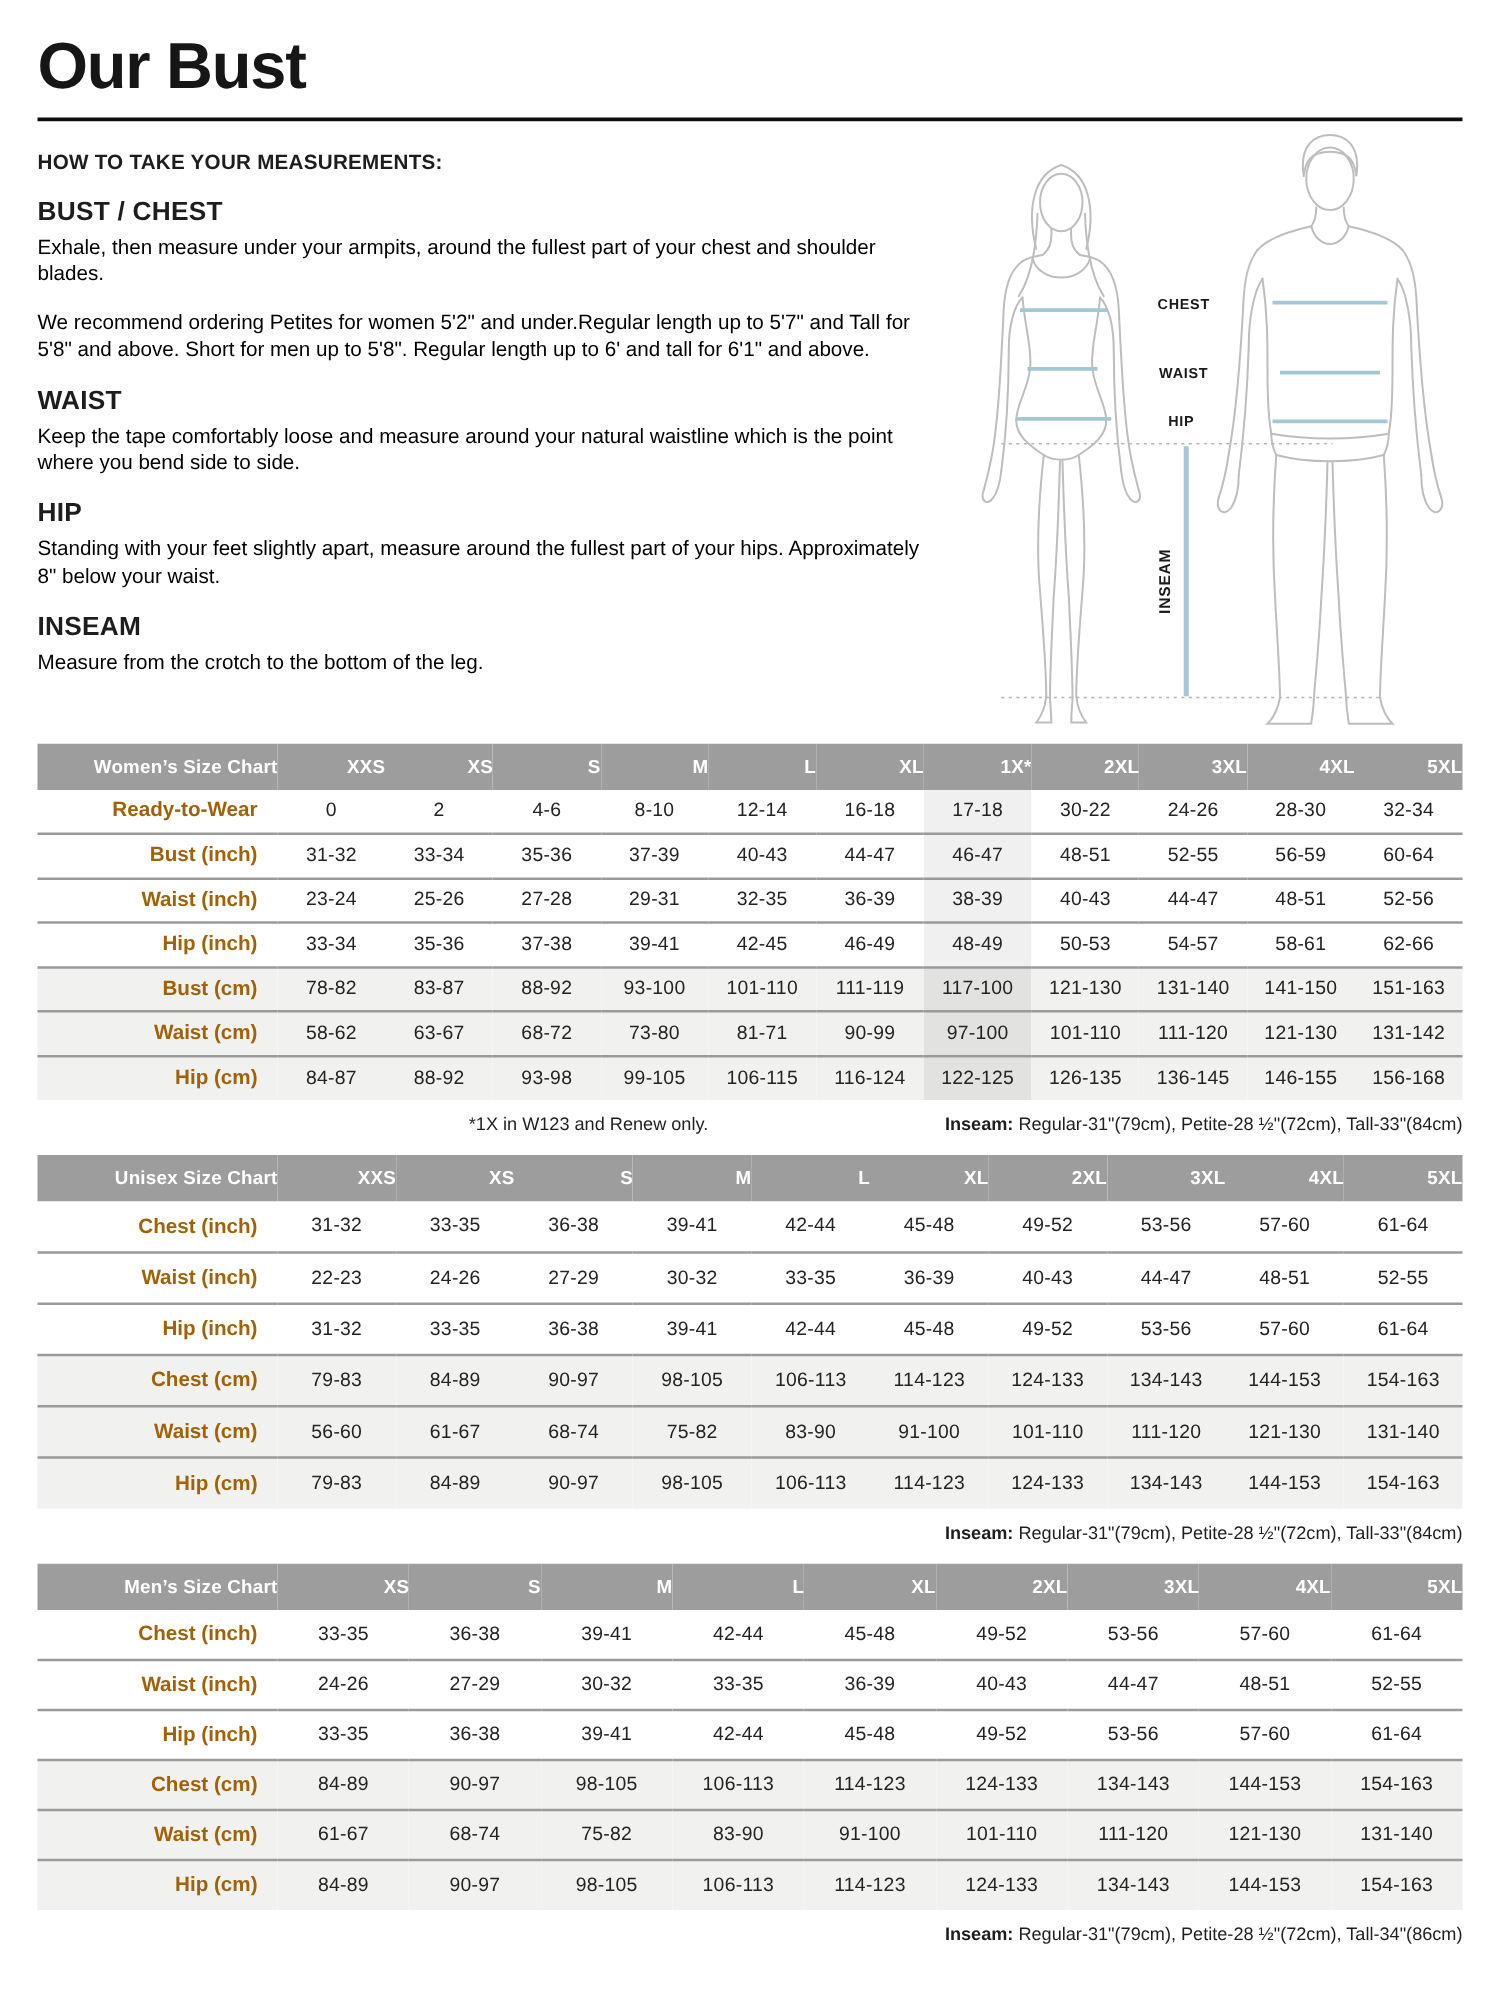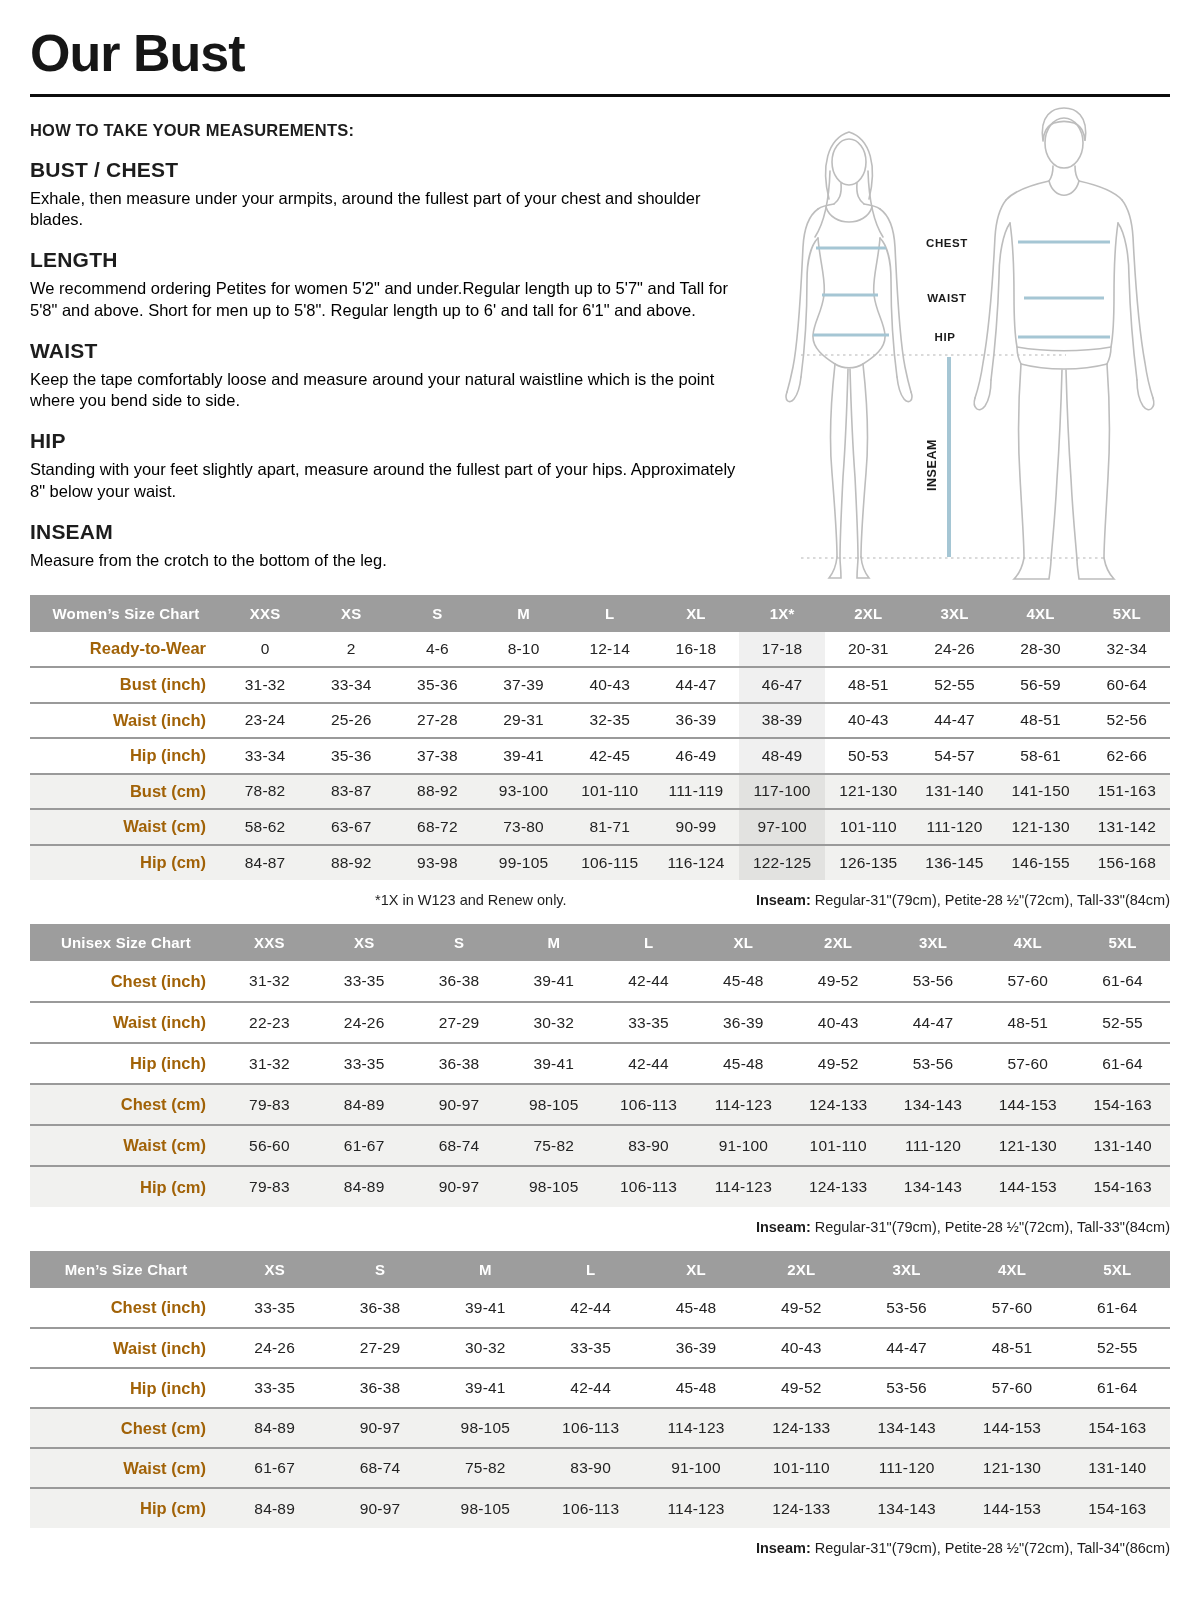--- a/index.html
+++ b/index.html
@@ -27,21 +27,21 @@
   .sil { fill:none; stroke:#bdbdbd; stroke-width:1.6; stroke-linecap:round; }
   .measure { stroke:#a5c6d4; stroke-width:3; }
   .inseam-line { stroke:#a5c6d4; stroke-width:4; }
   .dotted { stroke:#b5b5b5; stroke-width:1.2; stroke-dasharray:2.5,3.5; }
   .diag-label { font-size:11.5px; font-weight:bold; fill:#1a1a1a; letter-spacing:.6px; }
 
   
   table { width:100%; border-collapse:collapse; table-layout:fixed; }
   thead th {
     background:#9d9d9d; color:#ffffff; font-size:15px; font-weight:bold;
-    height:37px; text-align:center; letter-spacing:.2px;
+    height:37px; text-align:right; letter-spacing:.2px;
   }
   col.label-col { width:192px; }
   tbody tr { border-bottom:2px solid #9a9a9a; }
   tbody tr:last-child { border-bottom:none; }
   tbody th { text-align:right; padding-right:16px; font-size:16.5px; font-weight:bold; color:#a16207; }
   tbody td { text-align:center; font-size:15.5px; color:#232323; letter-spacing:.2px; }
   tr.shade { background:#f1f1ef; }
   td.hl { background:rgba(0,0,0,0.06); }
   .t-women tbody tr { height:35.5px; }
   .t-unisex tbody tr { height:41px; }
@@ -62,21 +62,20 @@
 
 <div class="top-flex">
   <div class="howto-col">
     <div class="howto-heading">HOW TO TAKE YOUR MEASUREMENTS:</div>
 
     <div class="msection">
       <div class="msection-title">BUST / CHEST</div>
       <div class="msection-body">Exhale, then measure under your armpits, around the fullest part of your chest and shoulder blades.</div>
     </div>
     <div class="msection">
-      <div class="msection-title">LENGTH</div>
       <div class="msection-body">We recommend ordering Petites for women 5'2" and under.Regular length up to 5'7" and Tall for 5'8" and above. Short for men up to 5'8". Regular length up to 6' and tall for 6'1" and above.</div>
     </div>
     <div class="msection">
       <div class="msection-title">WAIST</div>
       <div class="msection-body">Keep the tape comfortably loose and measure around your natural waistline which is the point where you bend side to side.</div>
     </div>
     <div class="msection">
       <div class="msection-title">HIP</div>
       <div class="msection-body">Standing with your feet slightly apart, measure around the fullest part of your hips. Approximately 8" below your waist.</div>
     </div>
@@ -198,21 +197,21 @@
       <tbody>
         <tr>
           <th scope="row">Ready-to-Wear</th>
           <td>0</td>
           <td>2</td>
           <td>4-6</td>
           <td>8-10</td>
           <td>12-14</td>
           <td>16-18</td>
           <td class="hl">17-18</td>
-          <td>20-31</td>
+          <td>30-22</td>
           <td>24-26</td>
           <td>28-30</td>
           <td>32-34</td>
         </tr>
         <tr>
           <th scope="row">Bust (inch)</th>
           <td>31-32</td>
           <td>33-34</td>
           <td>35-36</td>
           <td>37-39</td>

